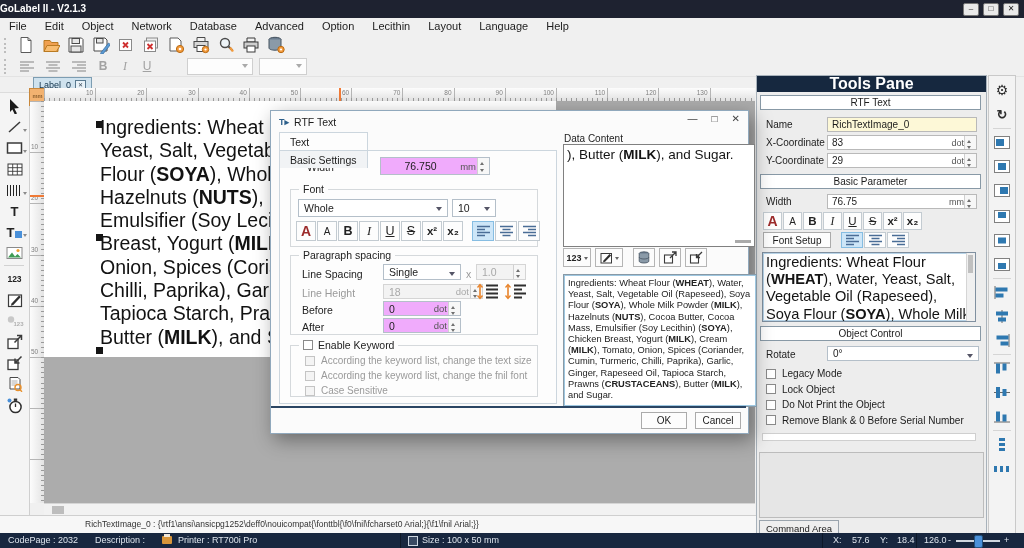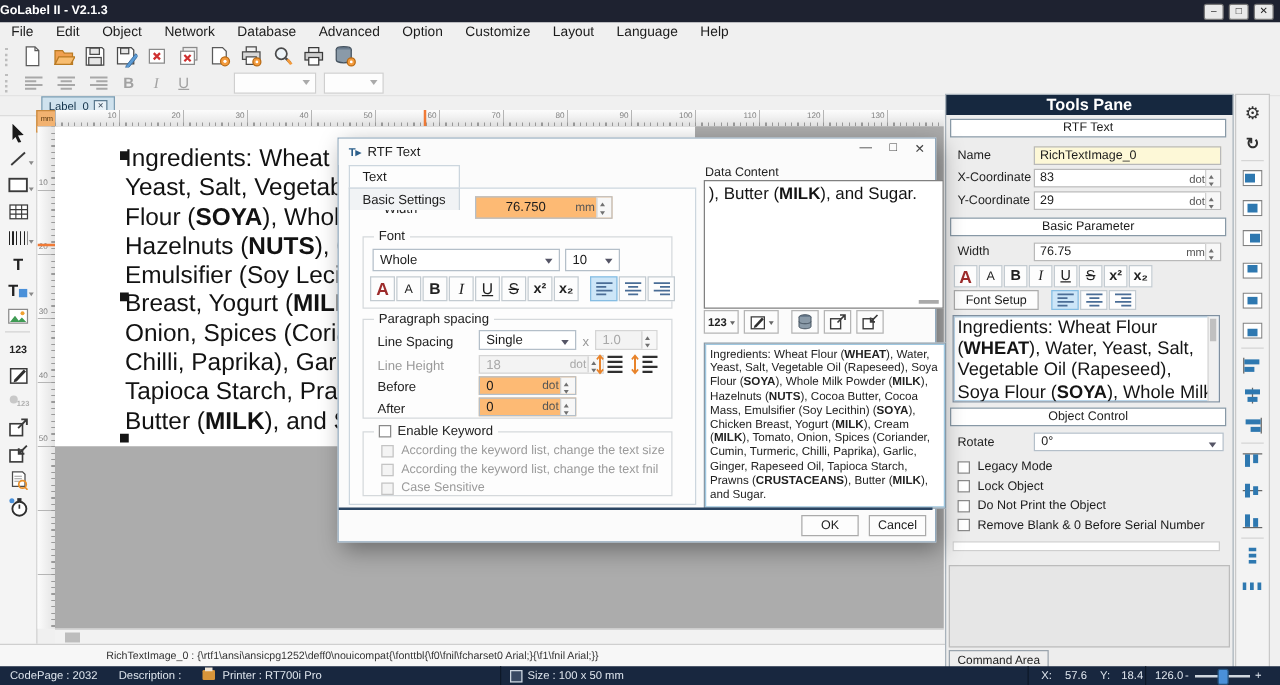--- a/index.html
+++ b/index.html
@@ -79,21 +79,21 @@
   .dlg-title{position:absolute;left:0;top:0;width:100%;height:21px;background:#fbfbfb;display:flex;align-items:center;}
   .dlg-ticon{margin:0 5px 0 8px;font-size:9px;font-weight:bold;color:#2c5f8a;}
   .dlg-tname{font-size:10.5px;}
   .dlg-ctl{position:absolute;right:8px;top:2px;display:flex;gap:14px;color:#444;font-size:10px;}
   .dtabs{position:absolute;left:8px;top:21px;display:flex;z-index:2;flex-direction:column;}
   .dtab{padding:3px 10px 2px;border:1px solid #ccd6de;border-bottom:none;background:#f1f3f5;margin-right:2px;}
   .dtab.active{background:#fdfdfd;}
   .dpage{position:absolute;left:8px;top:39px;width:276px;height:252px;border:1px solid #ccd6de;background:#fdfdfd;}
   .dlabel{position:absolute;font-size:10.5px;color:#222;}
   .dim{color:#9a9a9a;}
-  .inp{position:absolute;display:flex;align-items:center;border:1px solid #b4bfc9;background:#fdba74;height:18px;box-sizing:border-box;}
+  .inp{position:absolute;display:flex;align-items:center;border:1px solid #b4bfc9;background:#f0abfc;height:18px;box-sizing:border-box;}
   .inp .val{flex:1;padding:0 5px;font-size:10.5px;}
   .inp .unit{color:#555;font-size:9.5px;padding-right:1px;}
   .inp.dis{background:#f3f3f3;border-color:#d5d5d5;}
   .inp.dis .val,.inp.dis .unit{color:#a8a8a8;}
   .spin{width:11px;height:100%;border-left:1px solid #d0d0d0;display:flex;flex-direction:column;background:#f7f7f7;}
   .spin i{flex:1;position:relative;}
   .spin .up::after{content:"";position:absolute;left:2px;top:2px;border:2.5px solid transparent;border-bottom:3px solid #707070;}
   .spin .dn::after{content:"";position:absolute;left:2px;top:3px;border:2.5px solid transparent;border-top:3px solid #707070;}
   fieldset.grp{position:absolute;border:1px solid #d5d9dc;margin:0;padding:0;}
   fieldset.grp legend{font-size:10.5px;color:#222;margin-left:8px;padding:0 4px;}
@@ -122,21 +122,21 @@
   .dtool .dd6{border:2.5px solid transparent;border-top:3px solid #666;margin-left:2px;margin-top:3px;}
   .preview{position:absolute;border:1px solid #8899a6;box-shadow:inset 0 0 0 1px #9ec7e0;background:#fff;
            font-size:9.3px;line-height:11.2px;color:#222;padding:3px 4px;overflow:hidden;}
   .dlg-sep{position:absolute;left:0;top:295px;width:475px;height:2px;background:#2a4563;}
   .dbtn{position:absolute;height:17px;border:1px solid #ababab;background:#fdfdfd;font-size:10px;
         display:flex;align-items:center;justify-content:center;box-sizing:border-box;}
 
   
   .tpane{position:absolute;left:756px;top:75px;width:231px;height:461px;background:#ededed;
          border:1px solid #a8b2bb;box-sizing:border-box;z-index:20;font-size:10px;color:#1c1c1c;}
-  .tp-header{height:16px;background:#16283f;color:#fff;font-size:13px;font-weight:bold;text-align:center;line-height:16px;}
+  .tp-header{height:16px;background:#16283f;color:#fff;font-size:16px;font-weight:bold;text-align:center;line-height:16px;}
   .tp-section{position:absolute;left:3px;width:221px;height:15px;border:1px solid #8899a6;background:#fff;
               text-align:center;font-size:10px;line-height:14px;box-sizing:border-box;}
   .tp-label{position:absolute;font-size:10px;color:#222;}
   .tp-inp{position:absolute;display:flex;align-items:center;border:1px solid #b9b9b9;background:#fff;height:15px;box-sizing:border-box;}
   .tp-inp .val{flex:1;padding:0 4px;font-size:10px;}
   .tp-inp .unit{color:#555;font-size:9px;}
   .tp-inp.yellow{background:#fdf8d7;}
   .tp-fbtn{min-width:19px;height:18px;font-size:11.5px;}
   .tp-preview{position:absolute;left:5px;top:0;width:214px;height:70px;border:1px solid #8090a0;background:#fff;
               box-shadow:inset 0 0 0 1px #b8d4e8;font-size:14.6px;line-height:17.2px;color:#141414;
@@ -185,21 +185,21 @@
   </div>
 
   <div class="menubar" id="menubar">
       <span class="menu-item">File</span>
       <span class="menu-item">Edit</span>
       <span class="menu-item">Object</span>
       <span class="menu-item">Network</span>
       <span class="menu-item">Database</span>
       <span class="menu-item">Advanced</span>
       <span class="menu-item">Option</span>
-      <span class="menu-item">Customize</span>
+      <span class="menu-item">Lecithin</span>
       <span class="menu-item">Layout</span>
       <span class="menu-item">Language</span>
       <span class="menu-item">Help</span>
     </div>
 
   <div class="tb1">
     <span class="tb-handle"></span>
     <span class="tbtn">
         <svg width="18" height="18" viewBox="0 0 18 18">
           <path d="M4 1.5h7l3 3v12H4z" fill="#fff" stroke="#5a5a5a"></path>
@@ -575,21 +575,21 @@
           <span class="cb"></span>
           <span>Enable Keyword</span>
         </legend>
         <div id="kw-opts">
             <div class="kwrow">
               <span class="cb dis"></span>
               <span>According the keyword list, change the text size</span>
             </div>
             <div class="kwrow">
               <span class="cb dis"></span>
-              <span>According the keyword list, change the text fnil</span>
+              <span>According the keyword list, change the fnil font</span>
             </div>
             <div class="kwrow">
               <span class="cb dis"></span>
               <span>Case Sensitive</span>
             </div>
           </div>
       </fieldset>
     </div>
 
     <span class="dlabel" style="left:293px;top:22px;font-size:10px">Data Content</span>

